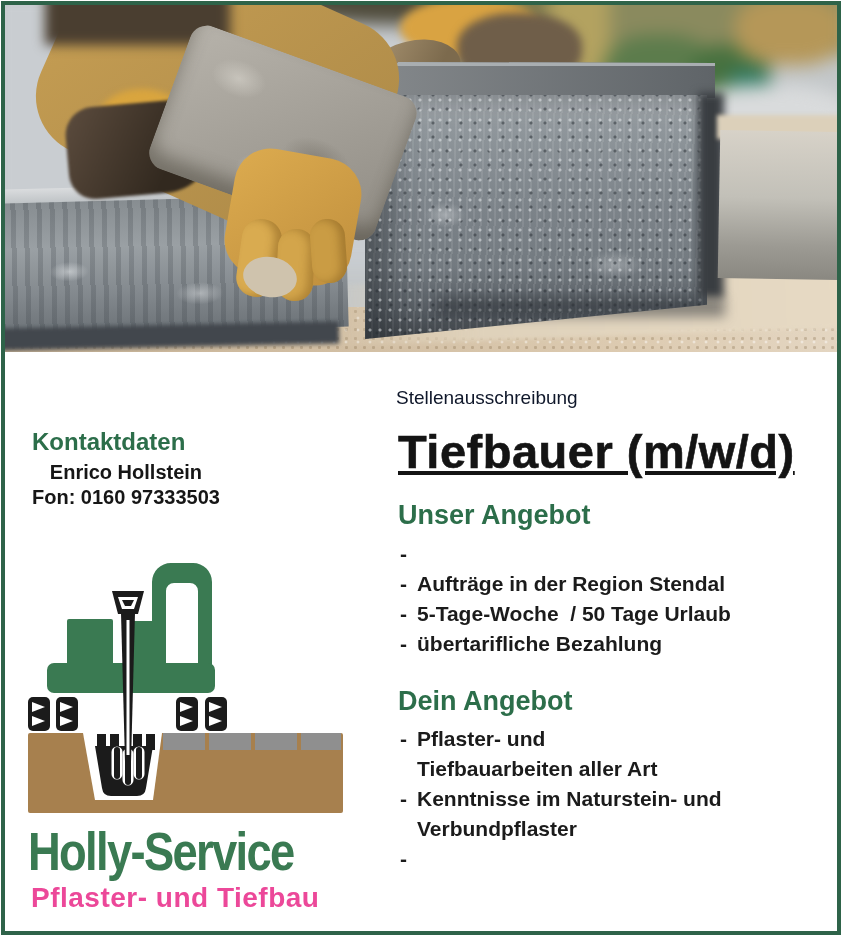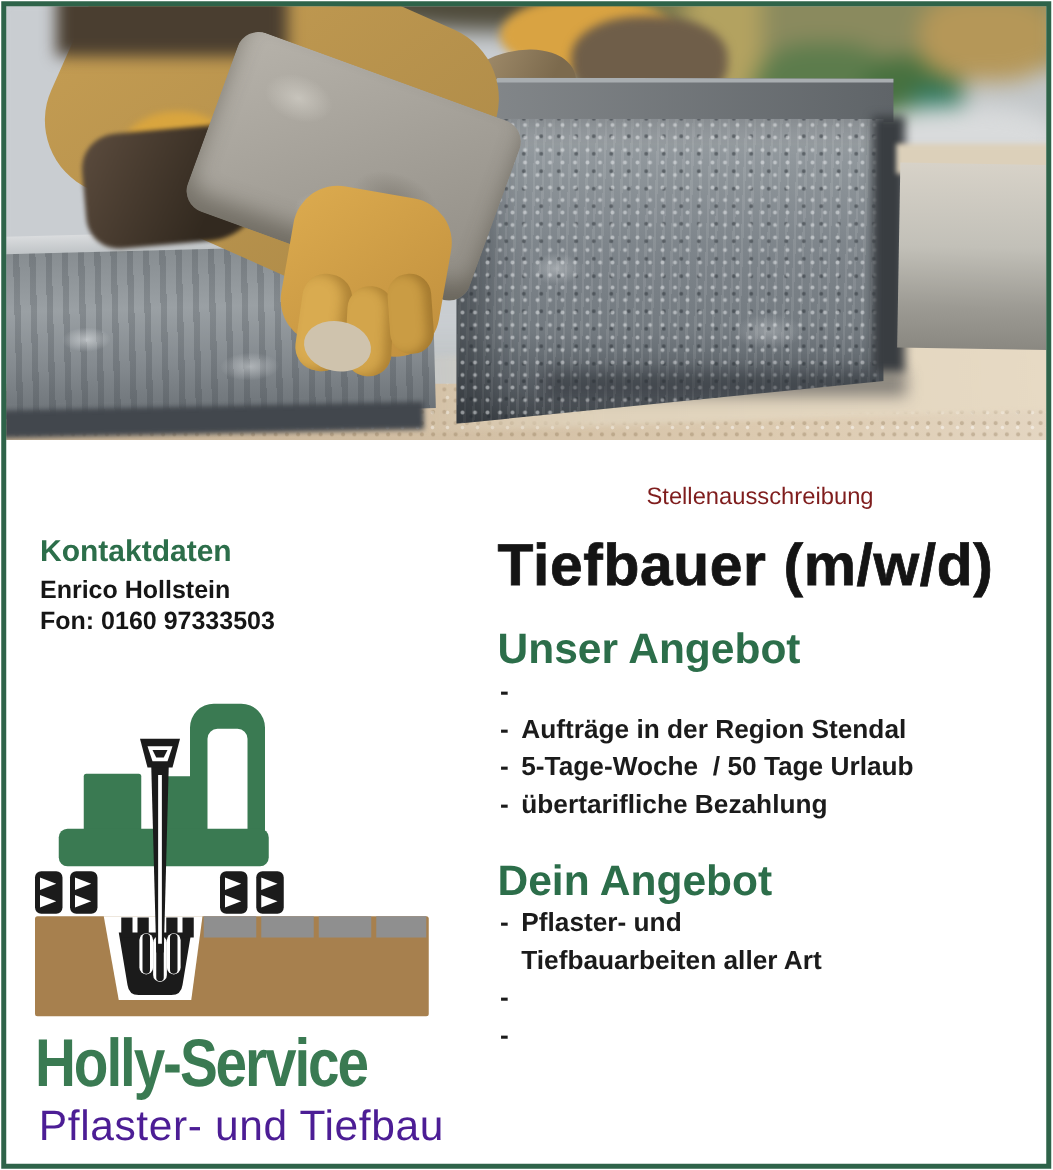--- a/index.html
+++ b/index.html
@@ -89,40 +89,40 @@
     background:linear-gradient(135deg,#dcab4f,#c08f3d);}
   .f1{left:234px;top:214px;width:40px;height:78px;border-radius:19px;background:#d9ab50;transform:rotate(8deg);
       box-shadow:inset -7px 0 9px rgba(120,80,20,.45);}
   .f2{left:272px;top:224px;width:37px;height:72px;border-radius:18px;background:#d3a54b;transform:rotate(3deg);
       box-shadow:inset -6px 0 8px rgba(120,80,20,.4);}
   .f3{left:306px;top:214px;width:35px;height:64px;border-radius:17px;background:#ca9c44;transform:rotate(-4deg);
       box-shadow:inset -6px 0 8px rgba(110,72,18,.4);}
   .ftip{left:238px;top:252px;width:54px;height:40px;border-radius:50%;background:#cfc3ad;transform:rotate(10deg);}
 
   
-  .tag{position:absolute;left:396px;top:387px;width:424px;text-align:center;font-size:19px;color:#7f1d1d;}
+  .tag{position:absolute;left:396px;top:387px;width:424px;text-align:left;font-size:19px;color:#0f172a;}
   .title{position:absolute;left:398px;top:424px;margin:0;font-size:47px;font-weight:bold;color:#141414;
-         letter-spacing:.5px;-webkit-text-stroke:.6px #141414;}
-  .sec-h{position:absolute;margin:0;font-size:34px;font-weight:bold;color:#2c6e4a;}
+         letter-spacing:.5px;text-decoration:underline;-webkit-text-stroke:.6px #141414;}
+  .sec-h{position:absolute;margin:0;font-size:27px;font-weight:bold;color:#2c6e4a;}
   .offer-h{left:398px;top:500px;}
   .profile-h{left:398px;top:686px;}
   .list{position:absolute;left:400px;width:436px;}
   .offer-list{top:539px;}
   .profile-list{top:724px;}
   .li{display:flex;font-size:21px;font-weight:bold;line-height:30px;color:#1b1b1b;}
   .dash{width:17px;flex:0 0 17px;}
   .li-text{white-space:pre-wrap;}
 
   .contact-h{position:absolute;left:32px;top:428px;margin:0;font-size:24px;font-weight:bold;color:#2c6e4a;}
-  .contact-lines{position:absolute;left:32px;top:460px;font-size:20px;font-weight:bold;line-height:25px;color:#161616;}
+  .contact-lines{position:absolute;left:32px;top:460px;font-size:20px;font-weight:bold;line-height:25px;color:#161616;text-align:center;}
 
   .logo-svg{position:absolute;left:25px;top:550px;}
   .brand{position:absolute;left:28px;top:820px;margin:0;font-size:54px;font-weight:bold;color:#3a7a52;
          letter-spacing:-2px;transform:scaleX(.84);transform-origin:0 50%;white-space:nowrap;}
-  .tagline{position:absolute;left:31px;top:882px;margin:0;font-size:34px;font-weight:normal;color:#4c1d95;
+  .tagline{position:absolute;left:31px;top:882px;margin:0;font-size:28px;font-weight:bold;color:#ec4899;
            letter-spacing:.5px;white-space:nowrap;}
 </style>
 </head>
 <body>
 
 <div class="flyer">
 
   <div class="photo">
     <div class="blobs">
       <div class="b-wall"></div>
@@ -187,20 +187,22 @@
 
   <h2 class="sec-h profile-h">Dein Angebot</h2>
   <div class="list profile-list">
     <div class="li">
       <span class="dash">-</span>
       <span class="li-text">Pflaster- und
 Tiefbauarbeiten aller Art</span>
     </div>
     <div class="li">
       <span class="dash">-</span>
+      <span class="li-text">Kenntnisse im Naturstein- und
+Verbundpflaster</span>
     </div>
     <div class="li">
       <span class="dash">-</span>
     </div>
   </div>
 
   <h2 class="contact-h">Kontaktdaten</h2>
   <div class="contact-lines">
     <div>Enrico Hollstein</div>
     <div>Fon: 0160 97333503</div>

